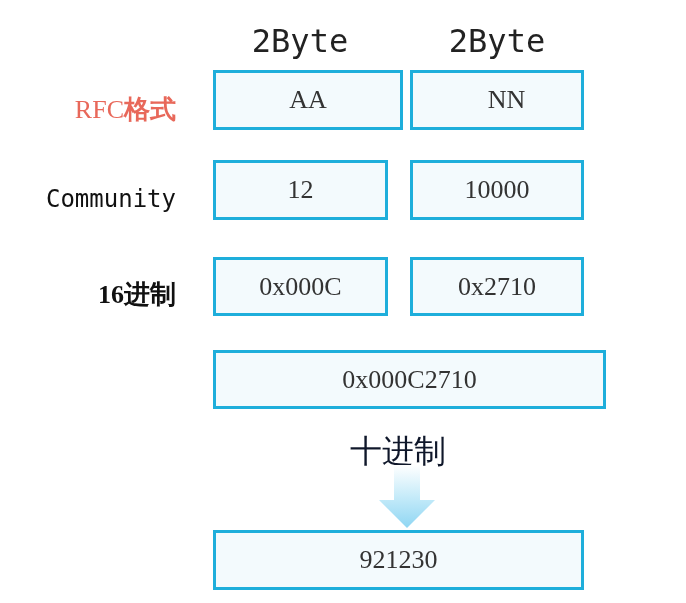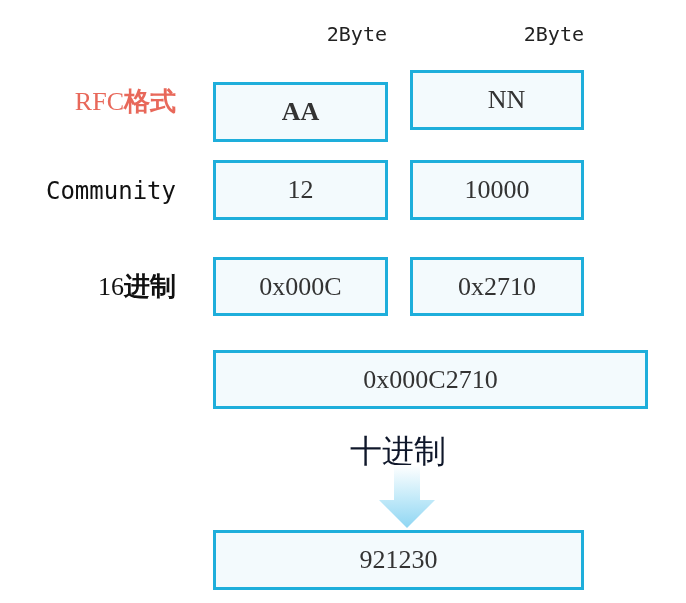--- a/index.html
+++ b/index.html
@@ -1,40 +1,40 @@
 <!DOCTYPE html>
 <html><head>
 <meta charset="utf-8">
 <style>
   html, body { margin:0; padding:0; background:#ffffff; }
   body { width:686px; height:603px; position:relative; overflow:hidden;
          font-family: "DejaVu Serif", "Liberation Serif", serif; }
-  .hdr { position:absolute; top:22px; width:174px; text-align:right; font-size:20px; color:#222;
+  .hdr { position:absolute; top:22px; width:174px; text-align:center; font-size:32px; color:#222;
          font-family: "DejaVu Sans Mono", "Liberation Mono", monospace; letter-spacing:0px; }
-  .lbl { position:absolute; right:510px; font-size:26px; color:#111; white-space:nowrap; }
+  .lbl { position:absolute; right:510px; font-size:26px; color:#111; white-space:nowrap;margin-top:8px; }
   .lbl.rfc { color:#e8685a; font-weight:bold; font-family:"DejaVu Sans", sans-serif; }
   .lbl.rfc .lat { font-family:"Liberation Serif", serif; font-weight:normal; }
   .lbl.comm { font-family:"DejaVu Sans Mono", "Liberation Mono", monospace; font-size:24px; }
   .lbl.hex { font-weight:bold; font-family:"DejaVu Sans", sans-serif; }
-  .lbl.hex .num { font-family:"Liberation Serif", serif; font-weight:normal; }
+  .lbl.hex .num { font-family:"Liberation Serif", serif; font-weight:bold; }
   .box { position:absolute; box-sizing:border-box; border:3px solid #1eaedb; background:#f3fafd;
          display:flex; align-items:center; justify-content:center; font-size:26px; color:#333;
          font-family:"Liberation Serif", "DejaVu Serif", serif; }
   .cap { position:absolute; left:213px; width:370px; text-align:center; top:430px; font-size:32px;
          color:#0f172a; font-family:"DejaVu Sans", sans-serif; }
   .arrow { position:absolute; left:379px; top:465px; width:56px; height:63px; }
 </style>
 </head>
 <body>
 
 <div class="hdr" style="left:213px;">2Byte</div>
 <div class="hdr" style="left:410px;">2Byte</div>
 
 <div class="lbl rfc" style="top:84px;"><span class="lat">RFC</span><span>格式</span></div>
-<div class="box" style="left:213px; top:82px; width:175px; height:60px;font-weight:bold;">
+<div class="box" style="left:213px; top:70px; width:190px; height:60px;">
     <span>AA</span>
   </div>
 <div class="box" style="left:410px; top:70px; width:174px; height:60px;padding-left:19px;">
     <span>NN</span>
   </div>
 
 <div class="lbl comm" style="top:177px;">Community</div>
 <div class="box" style="left:213px; top:160px; width:175px; height:60px;text-align:center;">
     <span>12</span>
   </div>
@@ -43,21 +43,21 @@
   </div>
 
 <div class="lbl hex" style="top:269px;"><span class="num">16</span><span>进制</span></div>
 <div class="box" style="left:213px; top:257px; width:175px; height:59px;">
     <span>0x000C</span>
   </div>
 <div class="box" style="left:410px; top:257px; width:174px; height:59px;">
     <span>0x2710</span>
   </div>
 
-<div class="box" style="left:213px; top:350px; width:435px; height:59px;">
+<div class="box" style="left:213px; top:350px; width:393px; height:59px;">
     <span>0x000C2710</span>
   </div>
 
 <div class="cap">十进制</div>
 
 <svg class="arrow" viewBox="0 0 56 63">
   <defs>
     <linearGradient id="ag" x1="0" y1="0" x2="0" y2="1">
       <stop offset="0" stop-color="#ffffff"></stop>
       <stop offset="0.5" stop-color="#c6ebf9"></stop>

